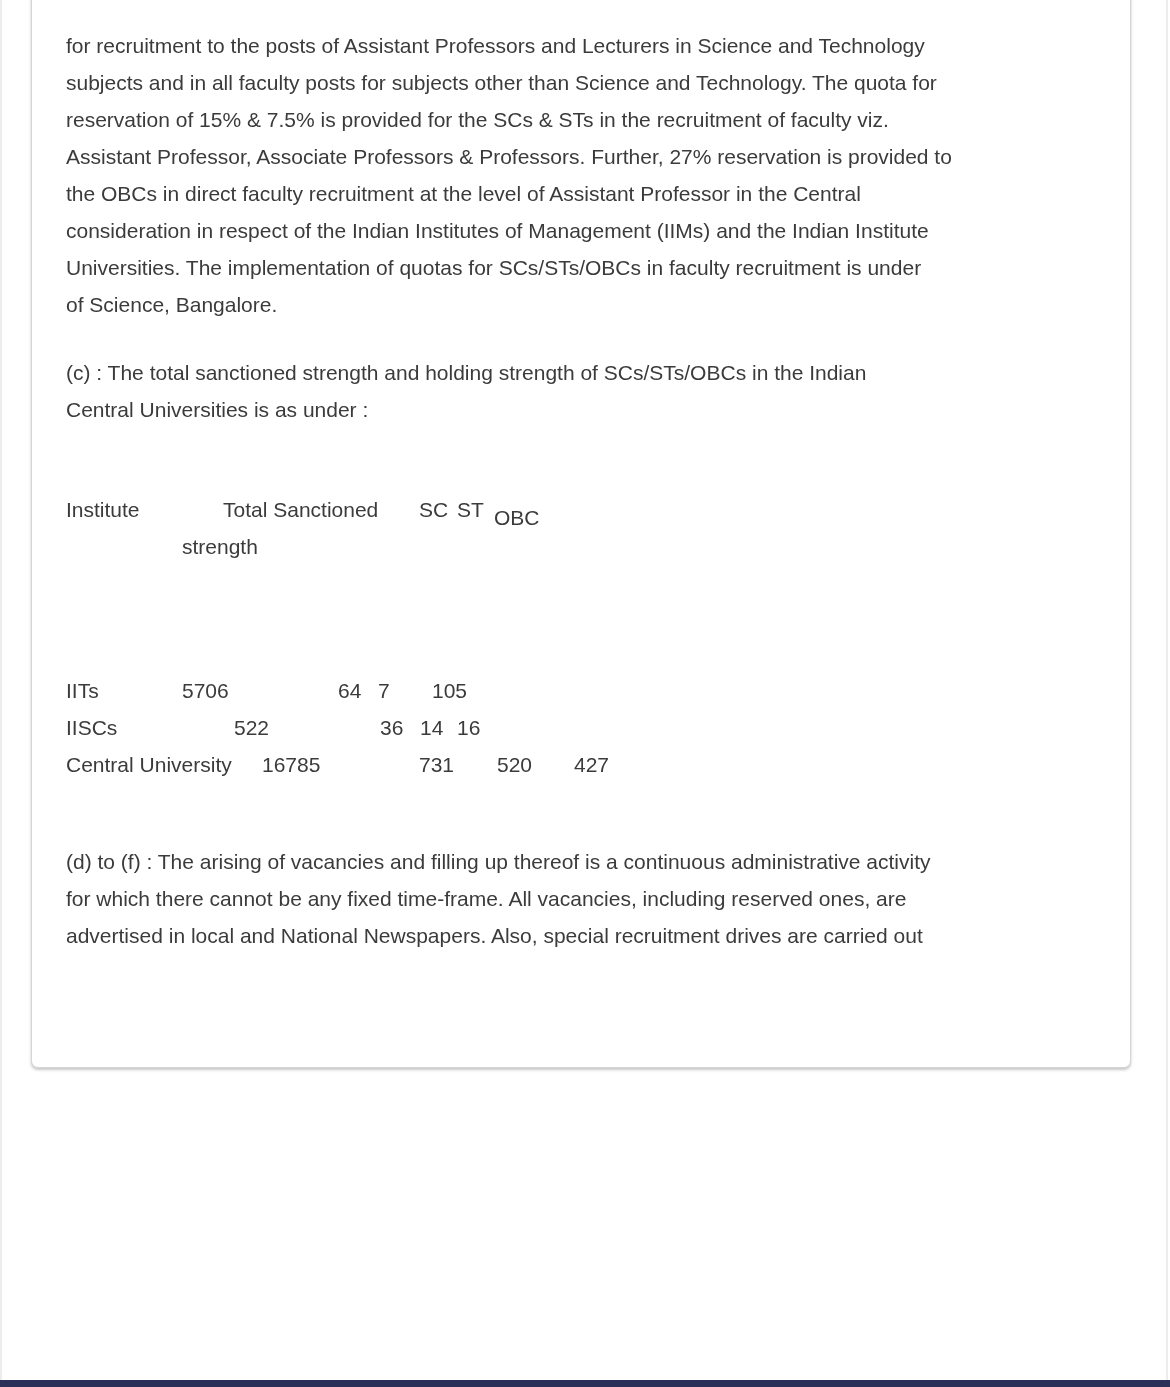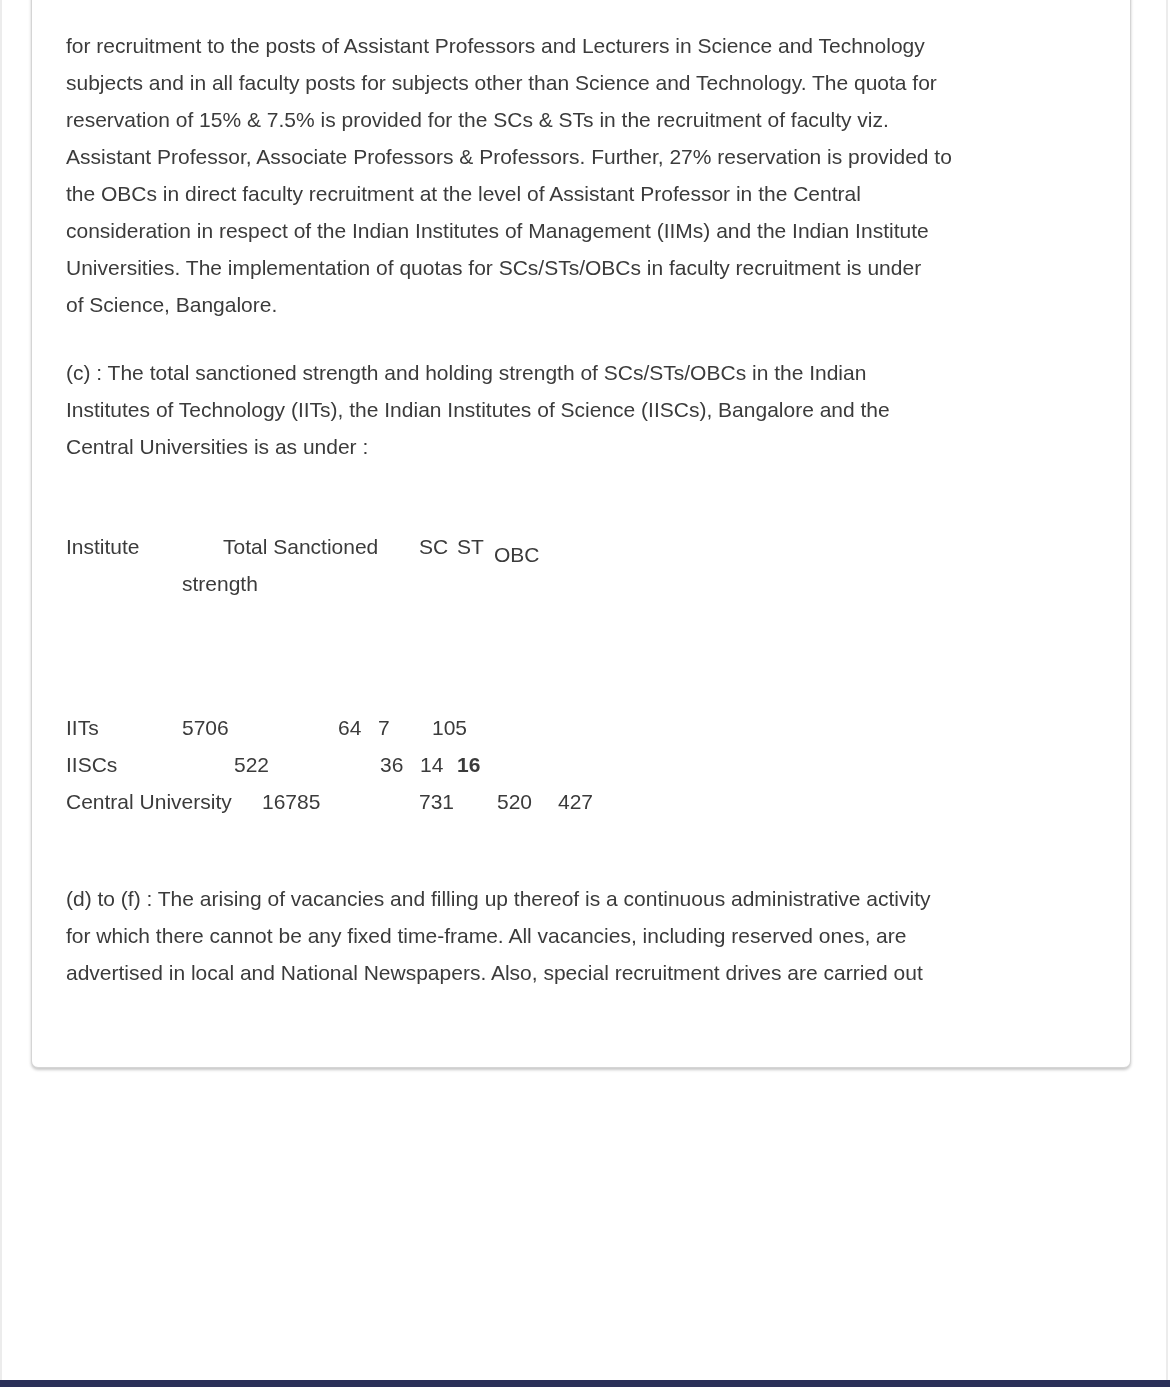--- a/index.html
+++ b/index.html
@@ -75,28 +75,28 @@
   .r0.c-total { left: 116px; }
   .r0.c-sc    { left: 272px; }
   .r0.c-st    { left: 312px; }
   .r0.c-obc   { left: 342px; margin-left: 24px; }
   
   .r1 { top: 37px; }
   .r1.c-inst  { left: 0; }
   .r1.c-total { left: 156px; margin-left: 12px; }
   .r1.c-sc    { left: 314px; }
   .r1.c-st    { left: 354px; }
-  .r1.c-obc   { left: 391px; font-weight: bold; }
+  .r1.c-obc   { left: 391px; }
   
   .r2 { top: 74px; }
   .r2.c-inst  { left: 0; }
   .r2.c-total { left: 196px; }
   .r2.c-sc    { left: 353px; }
   .r2.c-st    { left: 431px; }
-  .r2.c-obc   { left: 492px; }
+  .r2.c-obc   { left: 508px; }
 
   .para-d { margin-top: 60px; }
 
   .bottom-bar {
     position: absolute;
     left: 0;
     top: 1380px;
     width: 1170px;
     height: 7px;
     background: #2b3059;
@@ -117,21 +117,20 @@
       <div class="line">reservation of 15% &amp; 7.5% is provided for the SCs &amp; STs in the recruitment of faculty viz.</div>
       <div class="line">Assistant Professor, Associate Professors &amp; Professors. Further, 27% reservation is provided to</div>
       <div class="line">the OBCs in direct faculty recruitment at the level of Assistant Professor in the Central</div>
       <div class="line">consideration in respect of the Indian Institutes of Management (IIMs) and the Indian Institute</div>
       <div class="line">Universities. The implementation of quotas for SCs/STs/OBCs in faculty recruitment is under</div>
       <div class="line">of Science, Bangalore.</div>
     </div>
 
     <div class="para-c">
       <div class="line">(c) : The total sanctioned strength and holding strength of SCs/STs/OBCs in the Indian</div>
-      <div class="line">Institutes of Technology (IITs), the Indian Institutes of Science (IISCs), Bangalore and the</div>
       <div class="line">Central Universities is as under :</div>
     </div>
 
     <div class="tbl-header">
       <span class="cell h-institute">Institute</span>
       <span class="cell h-total1">Total Sanctioned</span>
       <span class="cell h-sc">SC</span>
       <span class="cell h-st">ST</span>
       <span class="cell h-obc">OBC</span>
       <span class="cell h-total2">strength</span>

